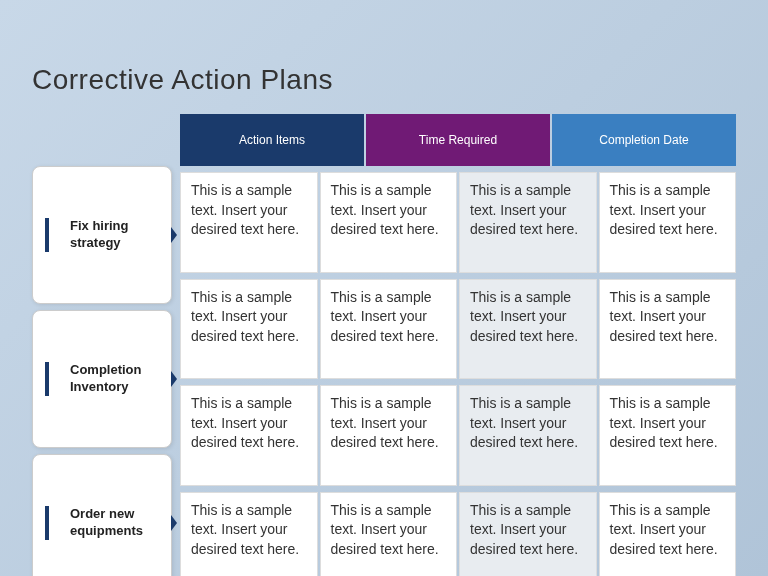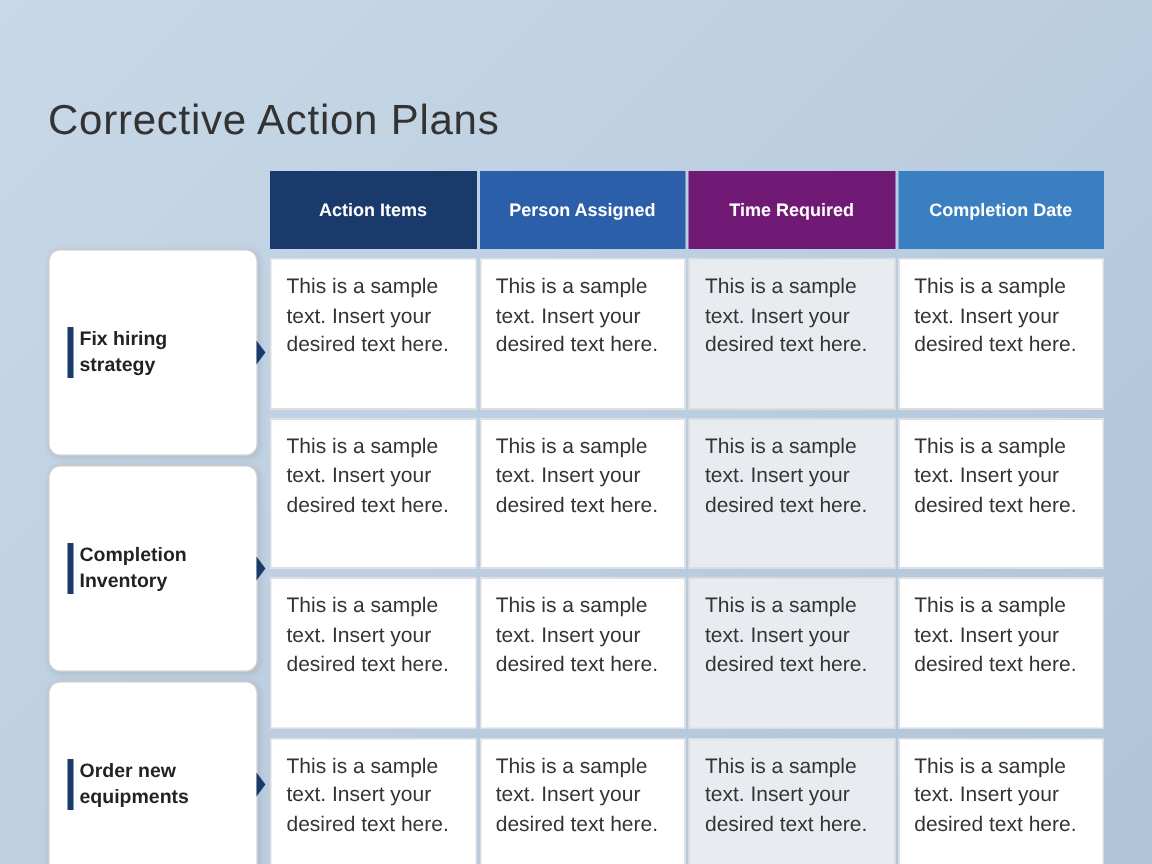--- a/index.html
+++ b/index.html
@@ -70,21 +70,21 @@
       transform: translateY(-50%);
       width: 0;
       height: 0;
       border-top: 8px solid transparent;
       border-bottom: 8px solid transparent;
       border-left: 6px solid #1a3a6b;
     }
 
     .row-label-inner {
       border-left: 4px solid #1a3a6b;
-      padding-left: 4px;
+      padding-left: 21px;
     }
 
     
     .main-grid {
       flex: 1;
       display: flex;
       flex-direction: column;
       margin-left: 8px;
     }
 
@@ -95,21 +95,21 @@
       height: 52px;
       gap: 2px;
     }
 
     .header-cell {
       flex: 1;
       display: flex;
       align-items: center;
       justify-content: center;
       font-size: 12px;
-      font-weight: 700;
+      font-weight: 400;
       color: white;
       text-align: center;
       padding: 4px 8px;
     }
 
     .header-cell.dark-blue {
       background-color: #1a3a6b;
     }
 
     .header-cell.medium-blue {
@@ -192,23 +192,20 @@
         </div>
       </div>
     </div>
 
     <div class="main-grid">
 
       <div class="header-row">
         <div class="header-cell dark-blue">
           <span>Action Items</span>
         </div>
-        <div class="header-cell medium-blue">
-          <span>Person Assigned</span>
-        </div>
         <div class="header-cell light-blue">
           <span>Time Required</span>
         </div>
         <div class="header-cell bright-blue">
           <span>Completion Date</span>
         </div>
       </div>
 
       <div class="data-rows">
 

